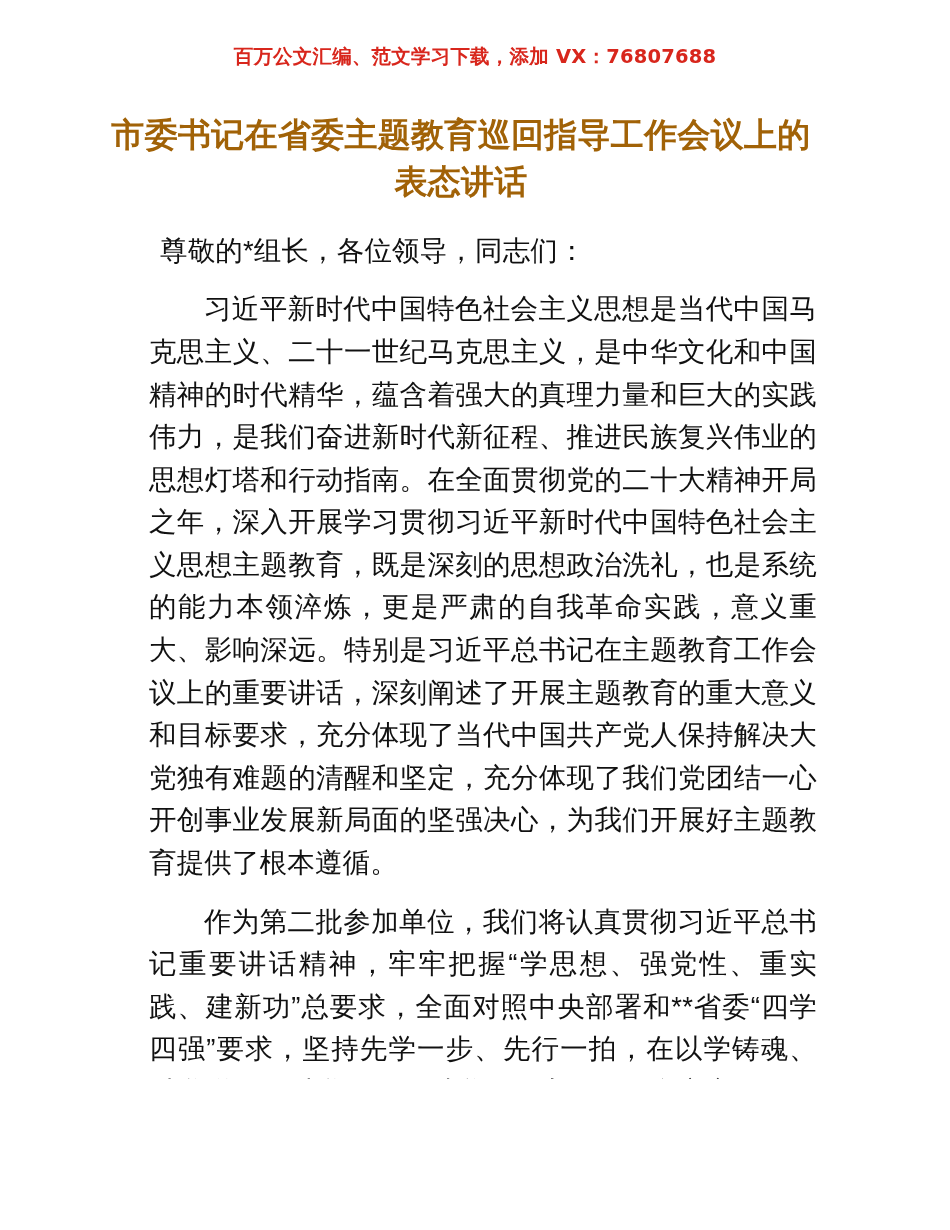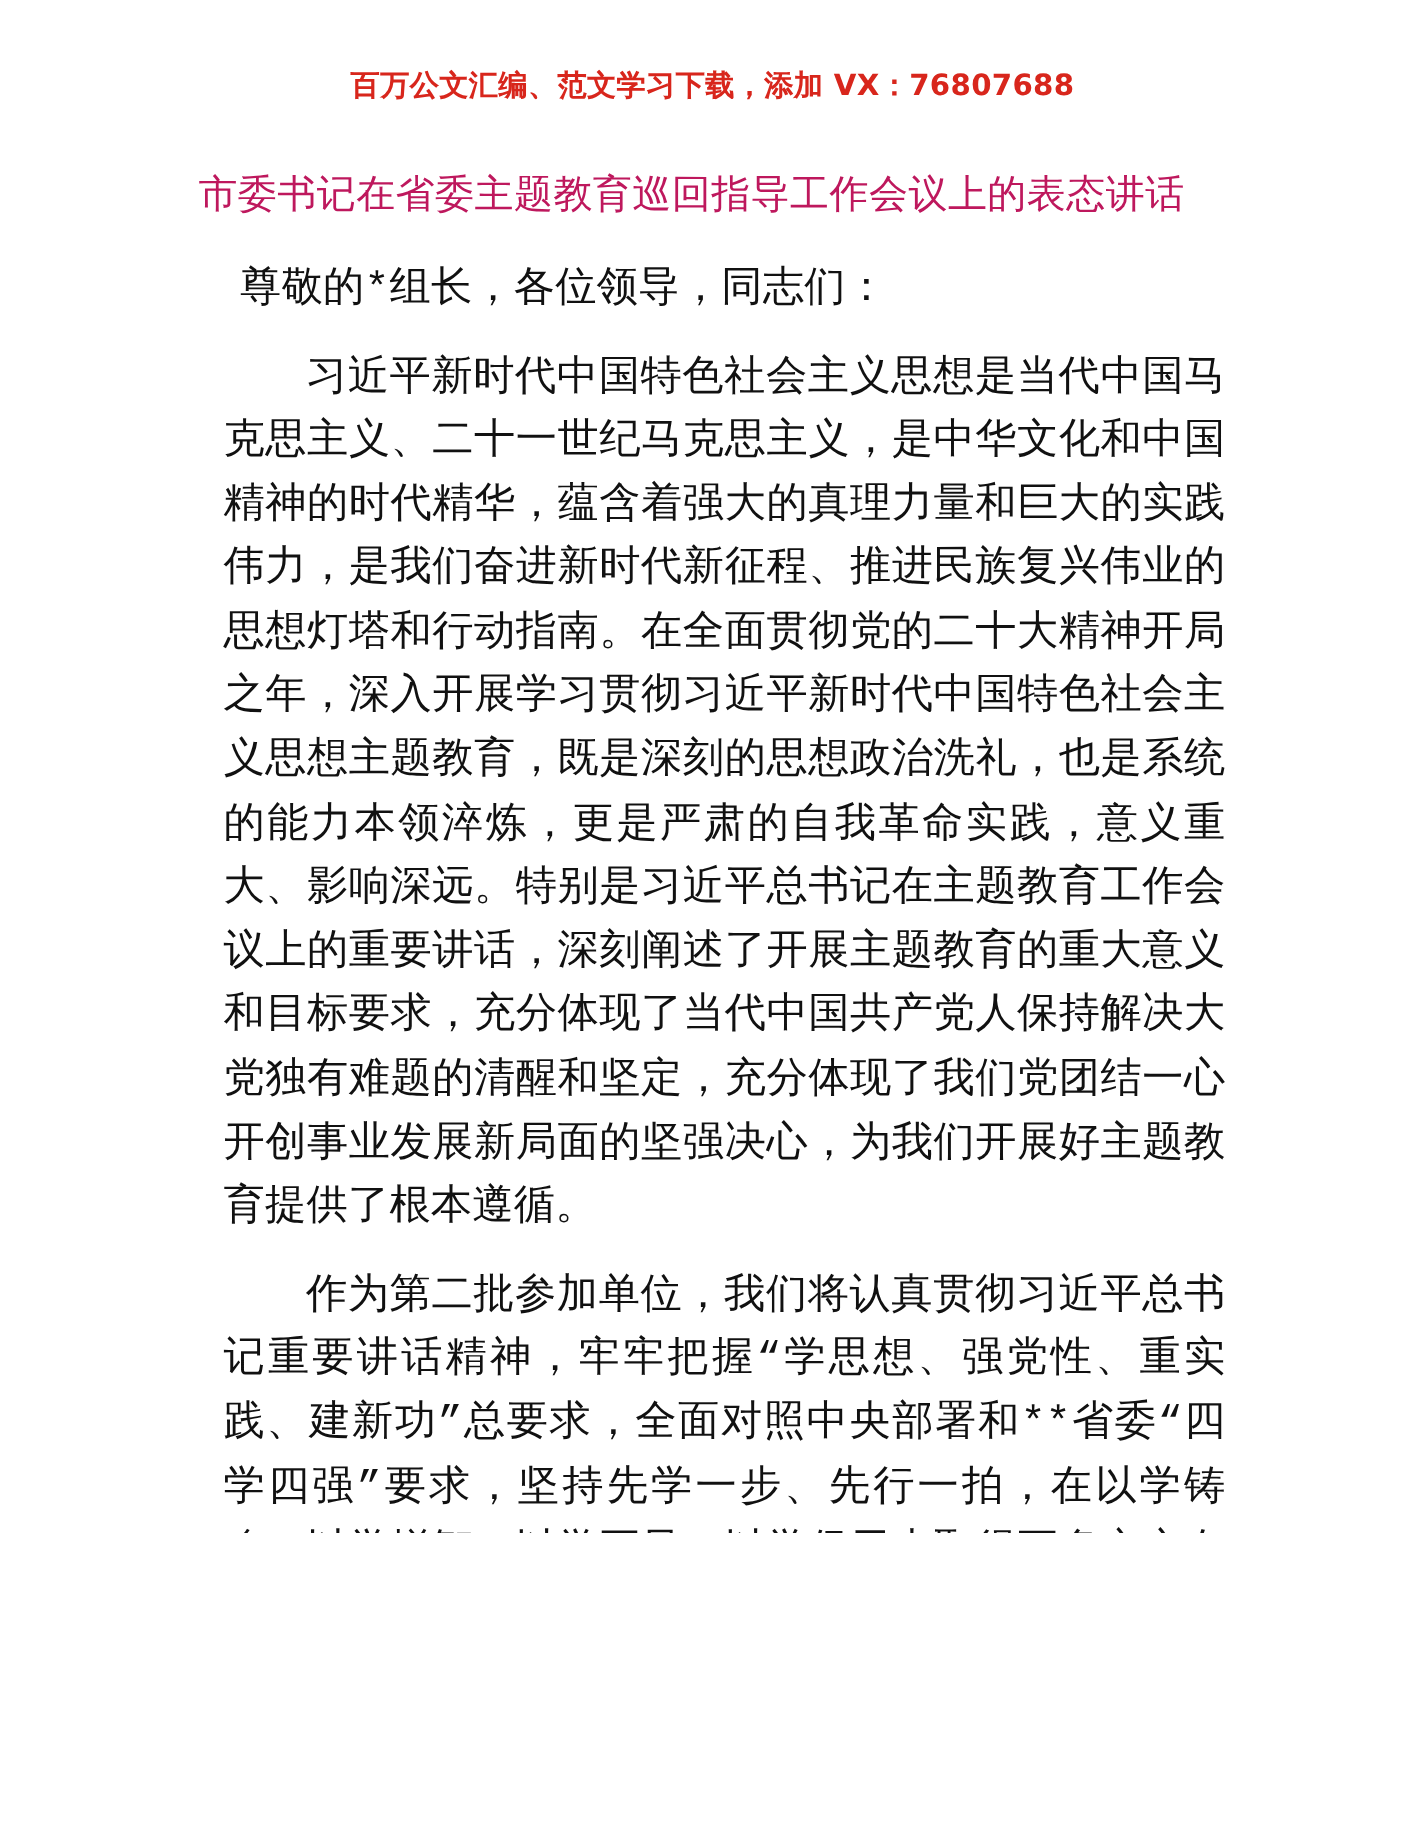--- a/index.html
+++ b/index.html
@@ -50,43 +50,43 @@
     top: 0;
     left: 105px;
     width: 712px;
   }
 
   .doc-title {
     margin: 0;
     padding: 0;
     padding-top: 112px;
     text-align: center;
-    font-size: 26px;
-    font-weight: 400;
+    font-size: 33px;
+    font-weight: 700;
     line-height: 1.42;
-    color: #be185d;
+    color: #a16207;
     letter-spacing: 0.3px;
     font-family: "DejaVu Sans", "Liberation Sans", sans-serif;
   }
 
   .body-block {
     margin-top: 24px;
   }
 
   .para {
     margin: 0;
     padding: 0;
     font-size: 27.5px;
     line-height: 42.6px;
     color: #111111;
     text-align: justify;
     text-justify: inter-ideograph;
     text-indent: 2em;
     letter-spacing: 0.15px;
-    font-family: Liberation Mono, monospace;
+    font-family: Liberation Sans, sans-serif;
   }
   .para + .para {
     margin-top: 16px;
     margin-left: 44px;
   }
 
   
   .clip-last {
     max-height: 178px;
     overflow: hidden;

